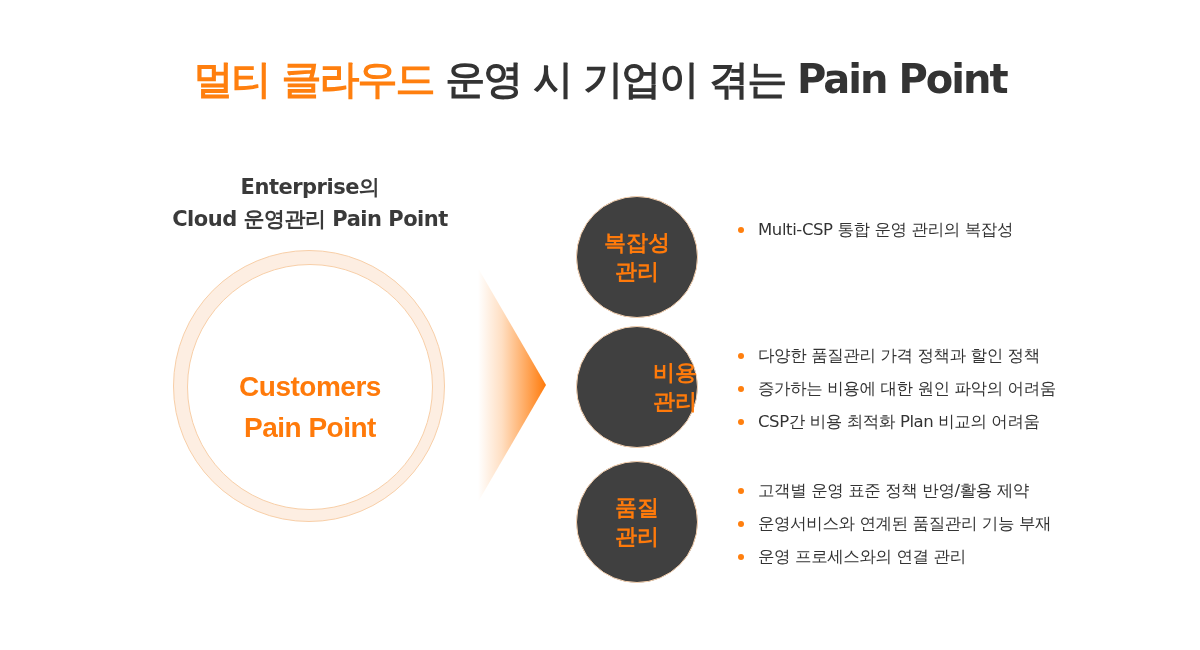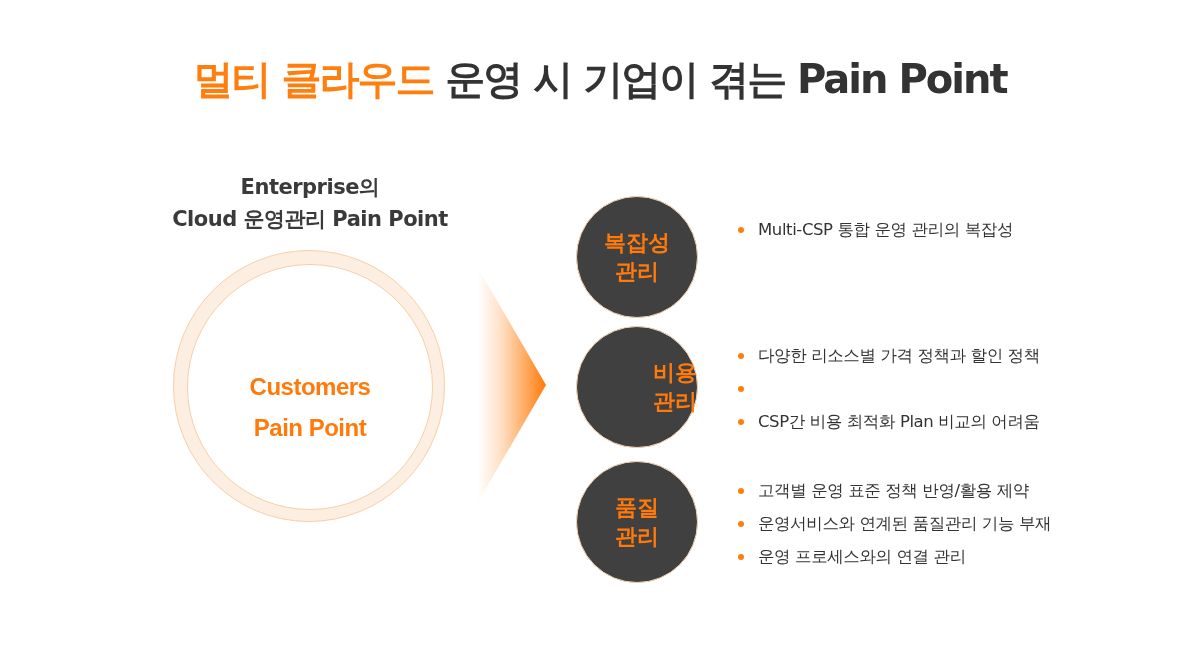--- a/index.html
+++ b/index.html
@@ -21,21 +21,21 @@
     .ring {
       position: absolute; left: 173px; top: 250px; width: 272px; height: 272px;
       border-radius: 50%; background: #fdeee2; box-sizing: border-box; border: 1px solid #f8cfa8;
     }
     .ring-inner {
       position: absolute; left: 13px; top: 13px; width: 244px; height: 244px;
       border-radius: 50%; background: #ffffff; border: 1px solid #f8cfa8;
       display: flex; align-items: center; justify-content: center; text-align: center;
     }
     .ring-text {
-      color: #ff7a0a; font-weight: bold; font-size: 24px; line-height: 41px; letter-spacing: -0.5px; margin-top: 40px;
+      color: #ff7a0a; font-weight: bold; font-size: 28px; line-height: 41px; letter-spacing: -0.5px; margin-top: 40px;
     }
     .arrow { position: absolute; left: 478px; top: 268px; width: 70px; height: 234px; }
     .cat {
       position: absolute; left: 576px; width: 122px; height: 122px; border-radius: 50%;
       background: #404040; border: 1.5px solid #f7d2b0; box-sizing: border-box;
       display: flex; align-items: center; justify-content: center; text-align: center;
     }
     .cat-label {
       color: #ff7a0a; font-weight: bold; font-size: 22px; line-height: 29px;
       font-family: "DejaVu Sans", sans-serif;
@@ -89,22 +89,22 @@
   <li><span class="dot"></span><span>Multi-CSP 통합 운영 관리의 복잡성</span></li>
 </ul>
 
 <div class="cat" style="top:326px;justify-content:flex-end;">
   <div class="cat-label">
     <div>비용</div>
     <div>관리</div>
   </div>
 </div>
 <ul class="bullets" style="top:339px;">
-  <li><span class="dot"></span><span>다양한 리소스별 가격 정책과 할인 정책</span></li>
-  <li><span class="dot"></span></li>
+  <li><span class="dot"></span><span>다양한 품질관리 가격 정책과 할인 정책</span></li>
+  <li><span class="dot"></span><span>증가하는 비용에 대한 원인 파악의 어려움</span></li>
   <li><span class="dot"></span><span>CSP간 비용 최적화 Plan 비교의 어려움</span></li>
 </ul>
 
 <div class="cat" style="top:461px;">
   <div class="cat-label">
     <div>품질</div>
     <div>관리</div>
   </div>
 </div>
 <ul class="bullets" style="top:474px;">

